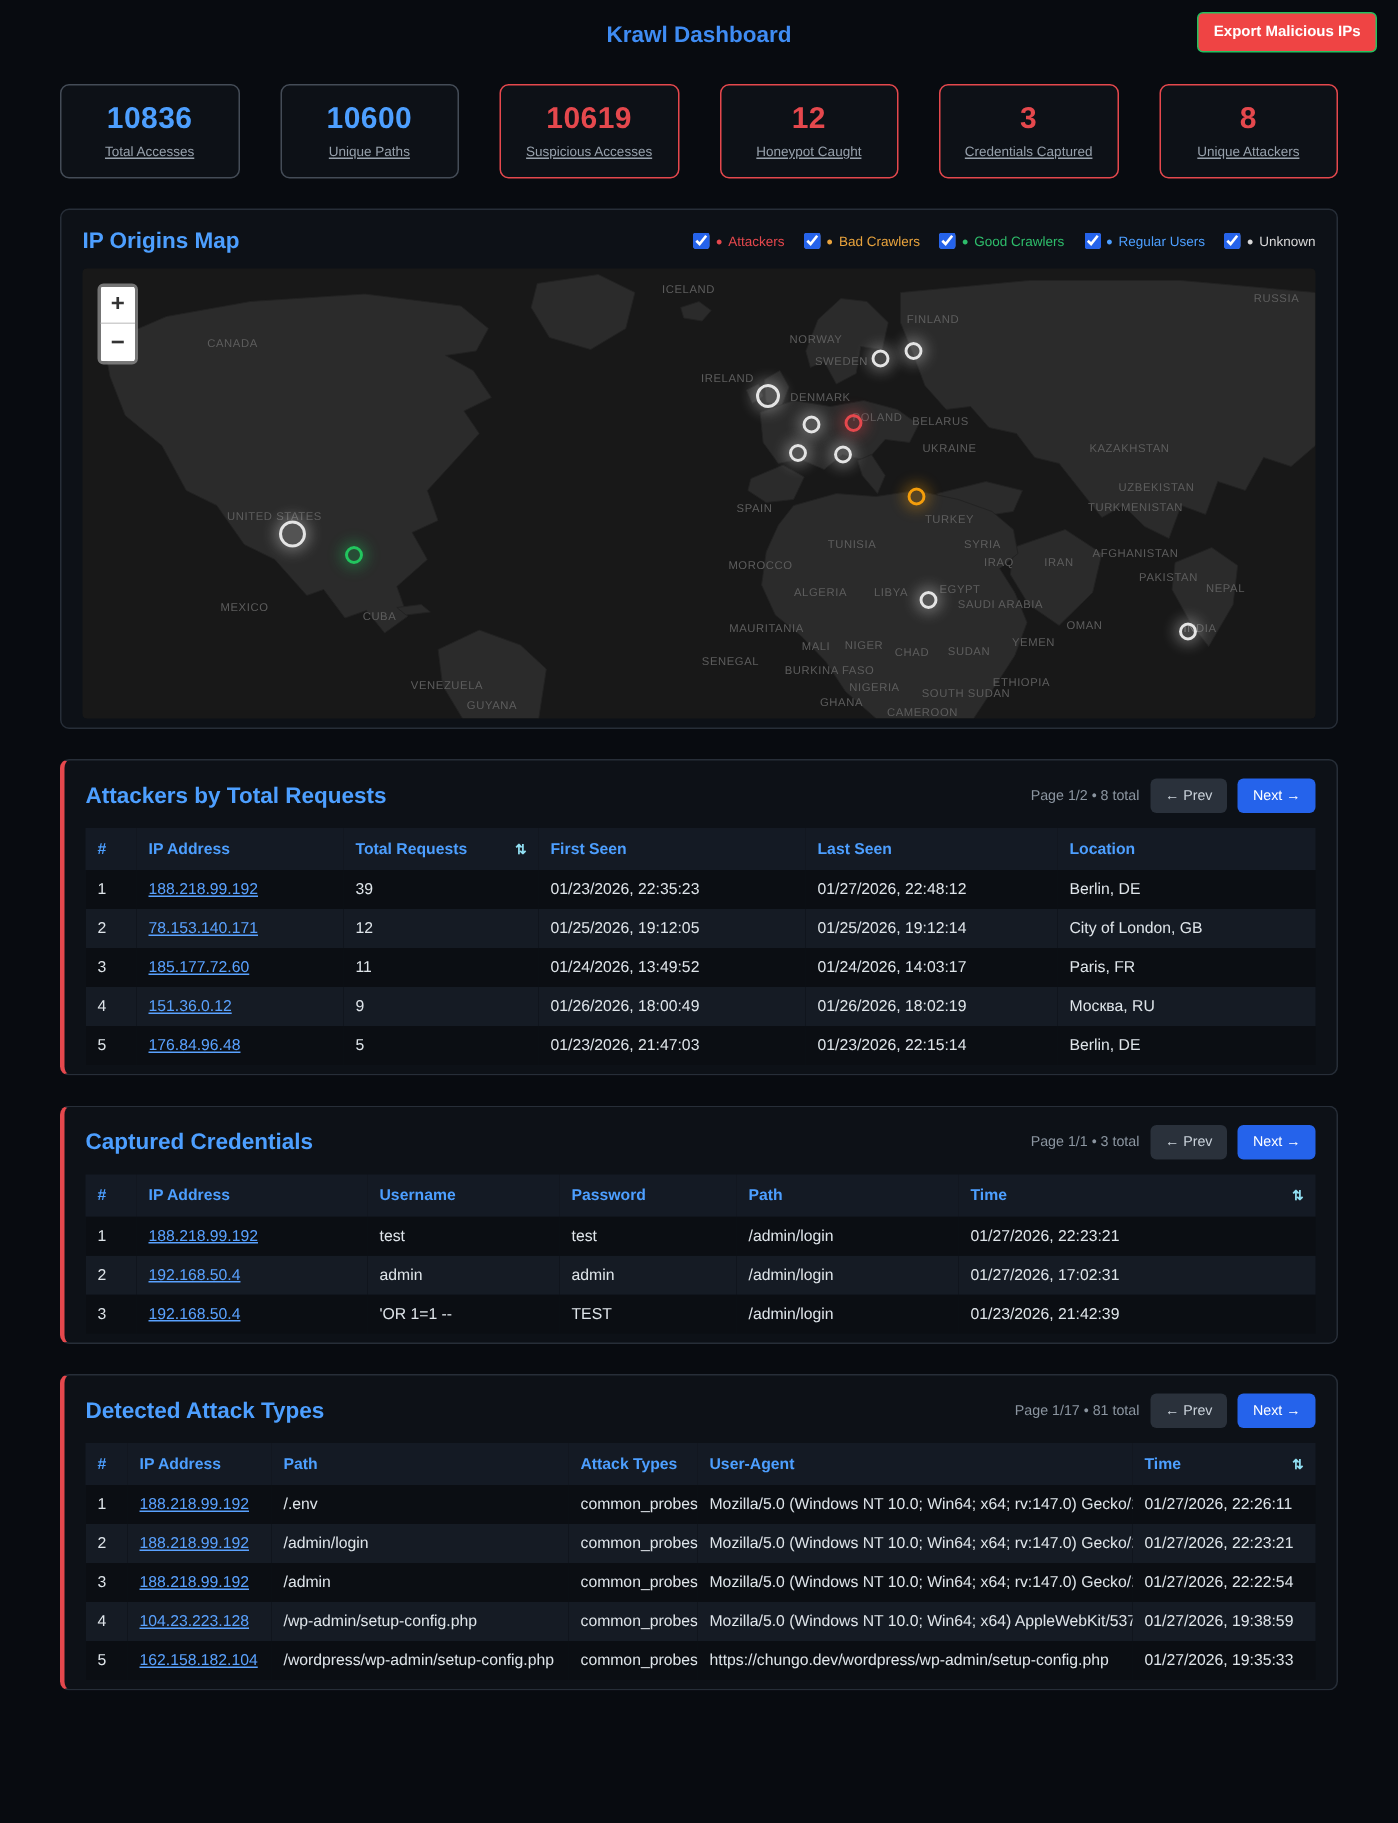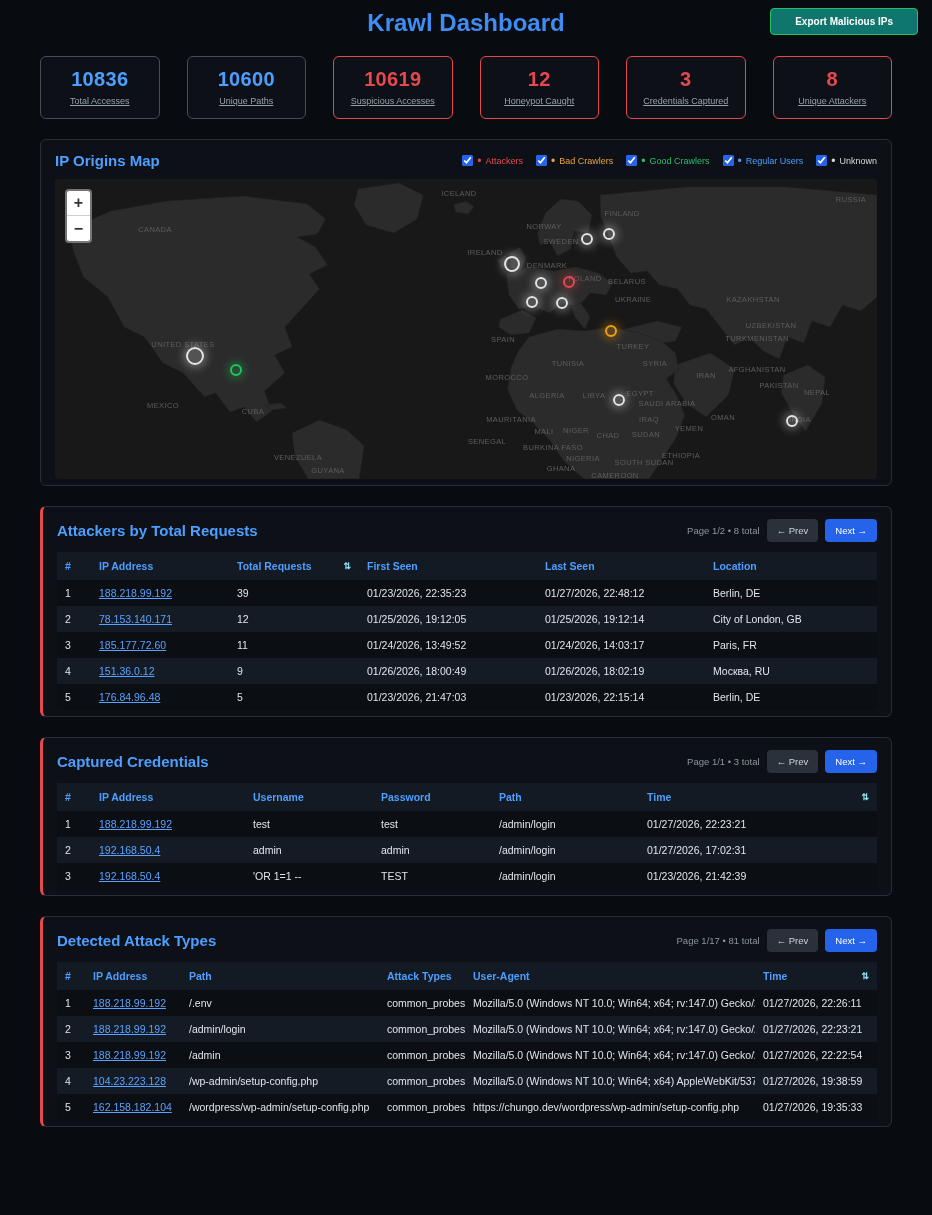--- a/index.html
+++ b/index.html
@@ -6,25 +6,25 @@
   html,body { margin:0; padding:0; }
   body {
     width: 932px; height: 1215px; overflow: hidden;
     background: #080b10; color: #e3e8ee;
     font-family: "Liberation Sans", sans-serif;
   }
   .container { padding: 0 40px 20px; }
 
   
   .app-header { position: relative; height: 46px; display:flex; align-items:center; justify-content:center; }
-  .app-title { color:#3f8cf3; font-size:24px; font-weight:bold; margin:0; }
+  .app-title { color:#3f8cf3; font-size:15px; font-weight:bold; margin:0; }
   .export-btn {
     position:absolute; right:-26px; top:8px;
-    background:#0f766e; color:#fff; border:1px solid #23c160;
-    font-size:10px; font-weight:bold; padding:7px 24px; border-radius:4px; cursor:pointer;
+    background:#ef4444; color:#fff; border:1px solid #23c160;
+    font-size:10px; font-weight:bold; padding:7px 10px; border-radius:4px; cursor:pointer;
     font-family:"Liberation Sans",sans-serif;
   }
 
   
   .stats-row { display:flex; gap:27px; margin:10px 0 16px; }
   .stat-card {
     flex:1; background:#0d1117; border:1px solid #444c57; border-radius:6px;
     text-align:center; padding:11px 4px 12px;
   }
   .stat-card.danger { border-color:#e5484d; }
@@ -217,21 +217,21 @@
           <span class="country-label" style="left: 492px; top: 86px;">DENMARK</span>
           <span class="country-label" style="left: 530px; top: 99px;">POLAND</span>
           <span class="country-label" style="left: 572px; top: 102px;">BELARUS</span>
           <span class="country-label" style="left: 578px; top: 120px;">UKRAINE</span>
           <span class="country-label" style="left: 698px; top: 120px;">KAZAKHSTAN</span>
           <span class="country-label" style="left: 716px; top: 146px;">UZBEKISTAN</span>
           <span class="country-label" style="left: 702px; top: 159px;">TURKMENISTAN</span>
           <span class="country-label" style="left: 448px; top: 160px;">SPAIN</span>
           <span class="country-label" style="left: 578px; top: 167px;">TURKEY</span>
           <span class="country-label" style="left: 600px; top: 184px;">SYRIA</span>
-          <span class="country-label" style="left: 594px; top: 196px; margin-top: 44px;">IRAQ</span>
+          <span class="country-label" style="left: 611px; top: 196px;">IRAQ</span>
           <span class="country-label" style="left: 651px; top: 196px;">IRAN</span>
           <span class="country-label" style="left: 702px; top: 190px;">AFGHANISTAN</span>
           <span class="country-label" style="left: 724px; top: 206px;">PAKISTAN</span>
           <span class="country-label" style="left: 762px; top: 213px;">NEPAL</span>
           <span class="country-label" style="left: 745px; top: 240px;">INDIA</span>
           <span class="country-label" style="left: 513px; top: 184px;">TUNISIA</span>
           <span class="country-label" style="left: 452px; top: 198px;">MOROCCO</span>
           <span class="country-label" style="left: 492px; top: 216px;">ALGERIA</span>
           <span class="country-label" style="left: 539px; top: 216px;">LIBYA</span>
           <span class="country-label" style="left: 585px; top: 214px;">EGYPT</span>

